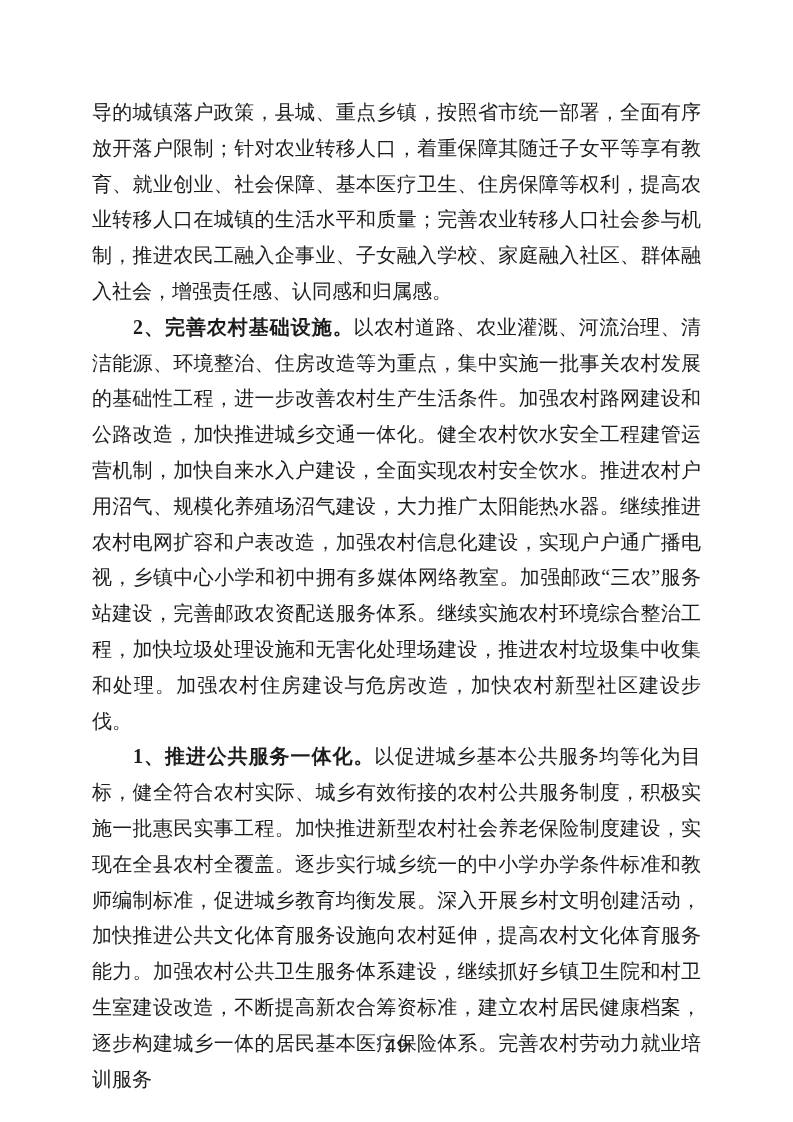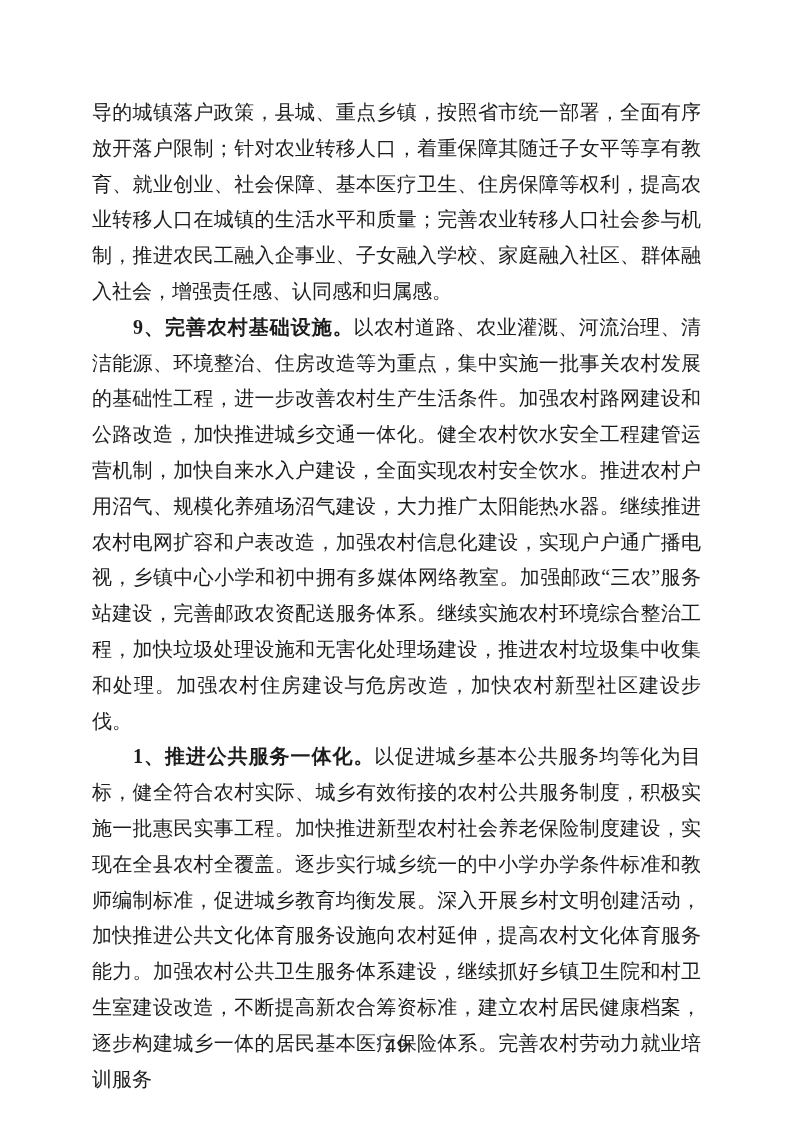--- a/index.html
+++ b/index.html
@@ -56,17 +56,17 @@
     color: #222222;
     font-family: Liberation Mono, monospace;
   }
 </style>
 </head>
 <body>
 
 <div class="page">
   <div class="content">
     <p class="continuation"><b></b><span>导的城镇落户政策，县城、重点乡镇，按照省市统一部署，全面有序放开落户限制；针对农业转移人口，着重保障其随迁子女平等享有教育、就业创业、社会保障、基本医疗卫生、住房保障等权利，提高农业转移人口在城镇的生活水平和质量；完善农业转移人口社会参与机制，推进农民工融入企事业、子女融入学校、家庭融入社区、群体融入社会，增强责任感、认同感和归属感。</span></p>
-    <p><b>9、完善农村基础设施。</b><span>以农村道路、农业灌溉、河流治理、清洁能源、环境整治、住房改造等为重点，集中实施一批事关农村发展的基础性工程，进一步改善农村生产生活条件。加强农村路网建设和公路改造，加快推进城乡交通一体化。健全农村饮水安全工程建管运营机制，加快自来水入户建设，全面实现农村安全饮水。推进农村户用沼气、规模化养殖场沼气建设，大力推广太阳能热水器。继续推进农村电网扩容和户表改造，加强农村信息化建设，实现户户通广播电视，乡镇中心小学和初中拥有多媒体网络教室。加强邮政“三农”服务站建设，完善邮政农资配送服务体系。继续实施农村环境综合整治工程，加快垃圾处理设施和无害化处理场建设，推进农村垃圾集中收集和处理。加强农村住房建设与危房改造，加快农村新型社区建设步伐。</span></p>
+    <p><b>2、完善农村基础设施。</b><span>以农村道路、农业灌溉、河流治理、清洁能源、环境整治、住房改造等为重点，集中实施一批事关农村发展的基础性工程，进一步改善农村生产生活条件。加强农村路网建设和公路改造，加快推进城乡交通一体化。健全农村饮水安全工程建管运营机制，加快自来水入户建设，全面实现农村安全饮水。推进农村户用沼气、规模化养殖场沼气建设，大力推广太阳能热水器。继续推进农村电网扩容和户表改造，加强农村信息化建设，实现户户通广播电视，乡镇中心小学和初中拥有多媒体网络教室。加强邮政“三农”服务站建设，完善邮政农资配送服务体系。继续实施农村环境综合整治工程，加快垃圾处理设施和无害化处理场建设，推进农村垃圾集中收集和处理。加强农村住房建设与危房改造，加快农村新型社区建设步伐。</span></p>
     <p><b>1、推进公共服务一体化。</b><span>以促进城乡基本公共服务均等化为目标，健全符合农村实际、城乡有效衔接的农村公共服务制度，积极实施一批惠民实事工程。加快推进新型农村社会养老保险制度建设，实现在全县农村全覆盖。逐步实行城乡统一的中小学办学条件标准和教师编制标准，促进城乡教育均衡发展。深入开展乡村文明创建活动，加快推进公共文化体育服务设施向农村延伸，提高农村文化体育服务能力。加强农村公共卫生服务体系建设，继续抓好乡镇卫生院和村卫生室建设改造，不断提高新农合筹资标准，建立农村居民健康档案，逐步构建城乡一体的居民基本医疗保险体系。完善农村劳动力就业培训服务</span></p>
   </div>
   <div class="page-number">49</div>
 </div>
 
 </body></html>

